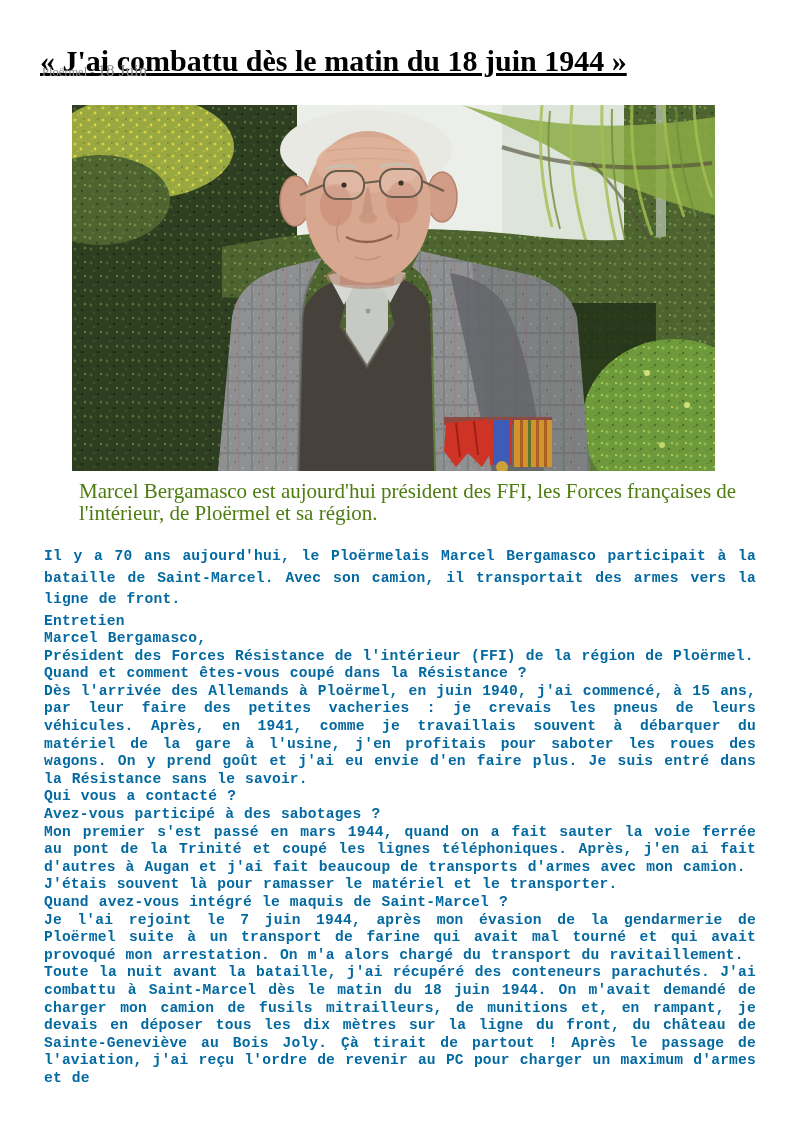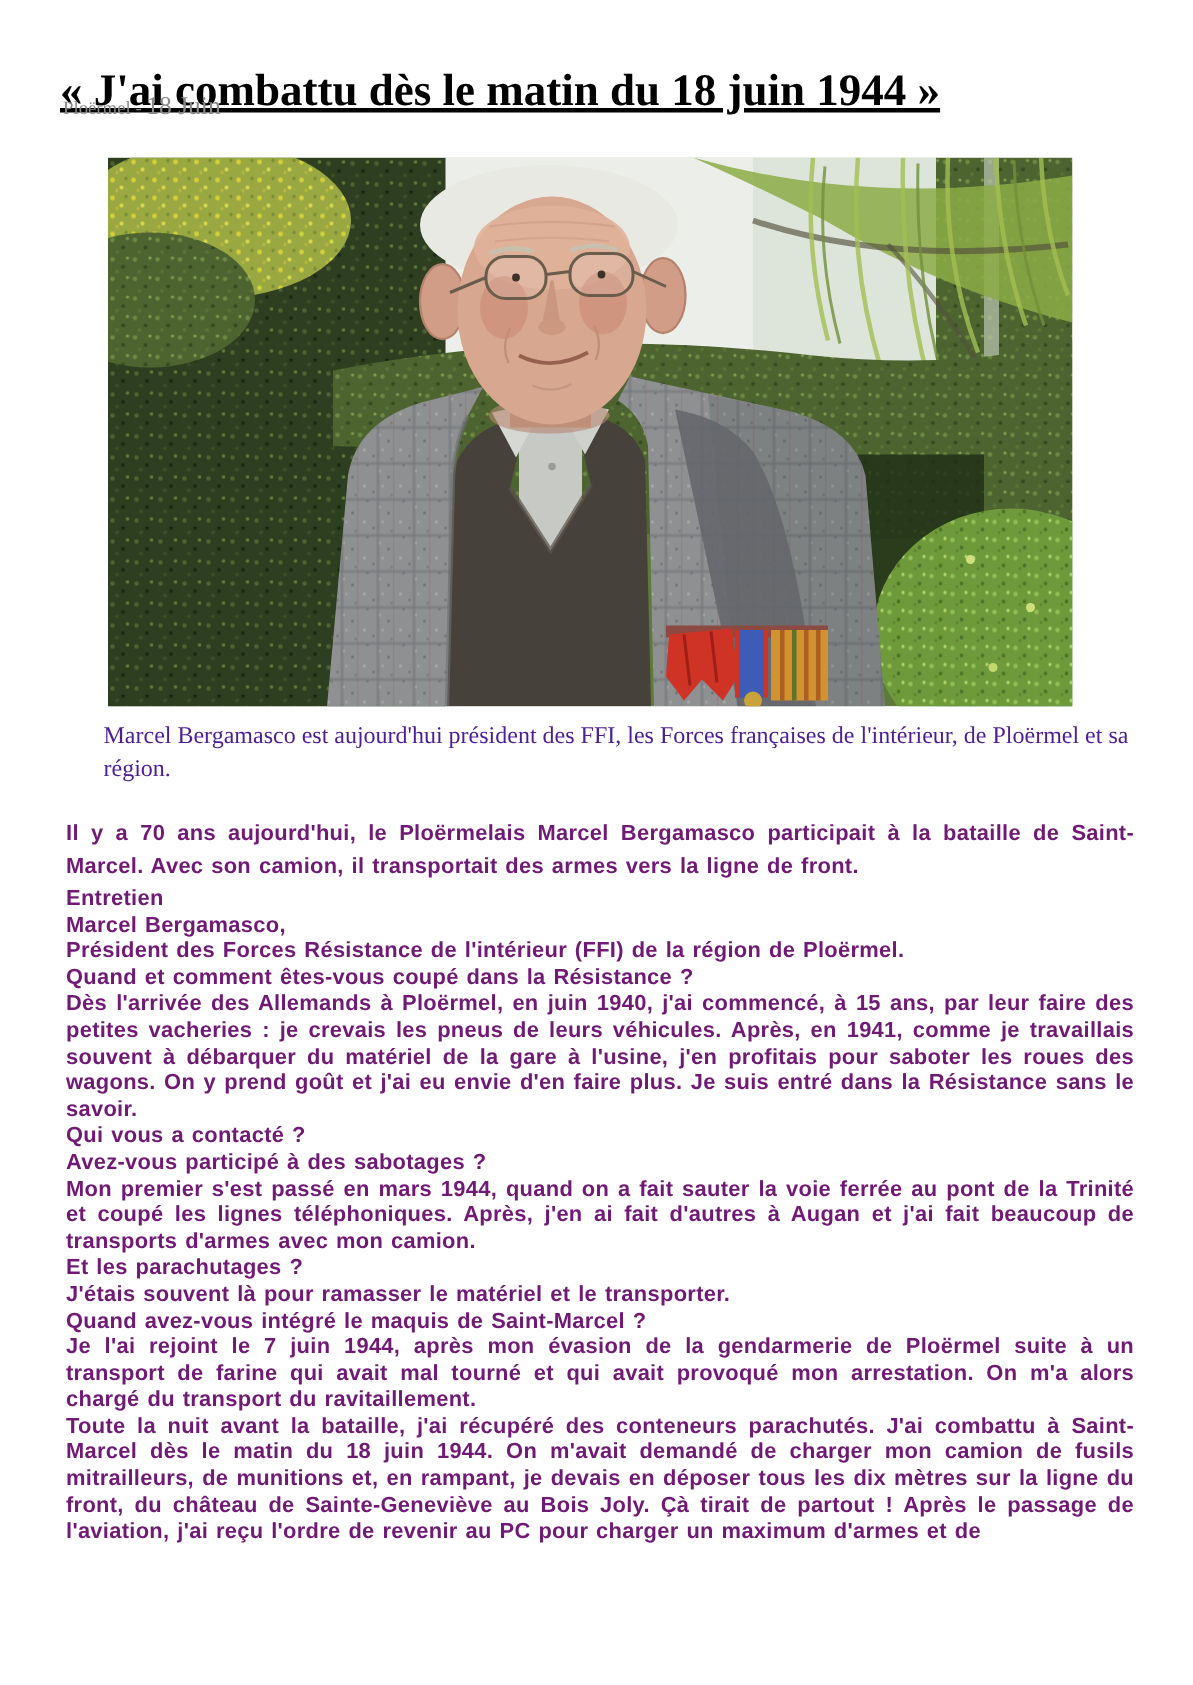--- a/index.html
+++ b/index.html
@@ -14,27 +14,27 @@
   .subtitle{
     position:absolute;left:42px;top:60px;color:#8a8a8a;
     font-size:12.5px;line-height:22px;font-family:Liberation Serif, serif;
   }
   .subtitle .date{font-size:17px;}
   .photo-wrap{
     position:absolute;left:72px;top:105px;width:643px;height:366px;overflow:hidden;
   }
   .photo-wrap svg{display:block;}
   .caption{
-    position:absolute;left:69px;top:480px;width:694px;
-    font-size:16px;line-height:22px;color:#4c1d95;
+    position:absolute;left:79px;top:480px;width:694px;
+    font-size:21px;line-height:22px;color:#4d7c0f;
   }
   .article{
     position:absolute;left:44px;top:546px;width:712px;
-    font-family:Liberation Sans, sans-serif;font-weight:bold;
-    font-size:14.6px;color:#701a75;text-align:justify;
+    font-family:Liberation Mono, monospace;font-weight:bold;
+    font-size:14.6px;color:#0369a1;text-align:justify;
     letter-spacing:0.2px;word-spacing:1px;
   }
   .intro{line-height:21.5px;margin:0 0 2px 0;}
   .para{line-height:17.6px;margin:0;}
 </style>
 </head>
 <body>
 
 <div class="page">
 
@@ -208,20 +208,19 @@
     <p class="intro">Il y a 70 ans aujourd'hui, le Ploërmelais Marcel Bergamasco participait à la bataille de Saint-Marcel. Avec son camion, il transportait des armes vers la ligne de front.</p>
 
   <p class="para">Entretien</p>
       <p class="para">Marcel Bergamasco,</p>
       <p class="para">Président des Forces Résistance de l'intérieur (FFI) de la région de Ploërmel.</p>
       <p class="para">Quand et comment êtes-vous coupé dans la Résistance ?</p>
       <p class="para">Dès l'arrivée des Allemands à Ploërmel, en juin 1940, j'ai commencé, à 15 ans, par leur faire des petites vacheries : je crevais les pneus de leurs véhicules. Après, en 1941, comme je travaillais souvent à débarquer du matériel de la gare à l'usine, j'en profitais pour saboter les roues des wagons. On y prend goût et j'ai eu envie d'en faire plus. Je suis entré dans la Résistance sans le savoir.</p>
       <p class="para">Qui vous a contacté ?</p>
       <p class="para">Avez-vous participé à des sabotages ?</p>
       <p class="para">Mon premier s'est passé en mars 1944, quand on a fait sauter la voie ferrée au pont de la Trinité et coupé les lignes téléphoniques. Après, j'en ai fait d'autres à Augan et j'ai fait beaucoup de transports d'armes avec mon camion.</p>
-      <p class="para">Et les parachutages ?</p>
       <p class="para">J'étais souvent là pour ramasser le matériel et le transporter.</p>
       <p class="para">Quand avez-vous intégré le maquis de Saint-Marcel ?</p>
       <p class="para">Je l'ai rejoint le 7 juin 1944, après mon évasion de la gendarmerie de Ploërmel suite à un transport de farine qui avait mal tourné et qui avait provoqué mon arrestation. On m'a alors chargé du transport du ravitaillement.</p>
       <p class="para">Toute la nuit avant la bataille, j'ai récupéré des conteneurs parachutés. J'ai combattu à Saint-Marcel dès le matin du 18 juin 1944. On m'avait demandé de charger mon camion de fusils mitrailleurs, de munitions et, en rampant, je devais en déposer tous les dix mètres sur la ligne du front, du château de Sainte-Geneviève au Bois Joly. Çà tirait de partout ! Après le passage de l'aviation, j'ai reçu l'ordre de revenir au PC pour charger un maximum d'armes et de</p>
     </div>
 
 </div>
 
 </body></html>

